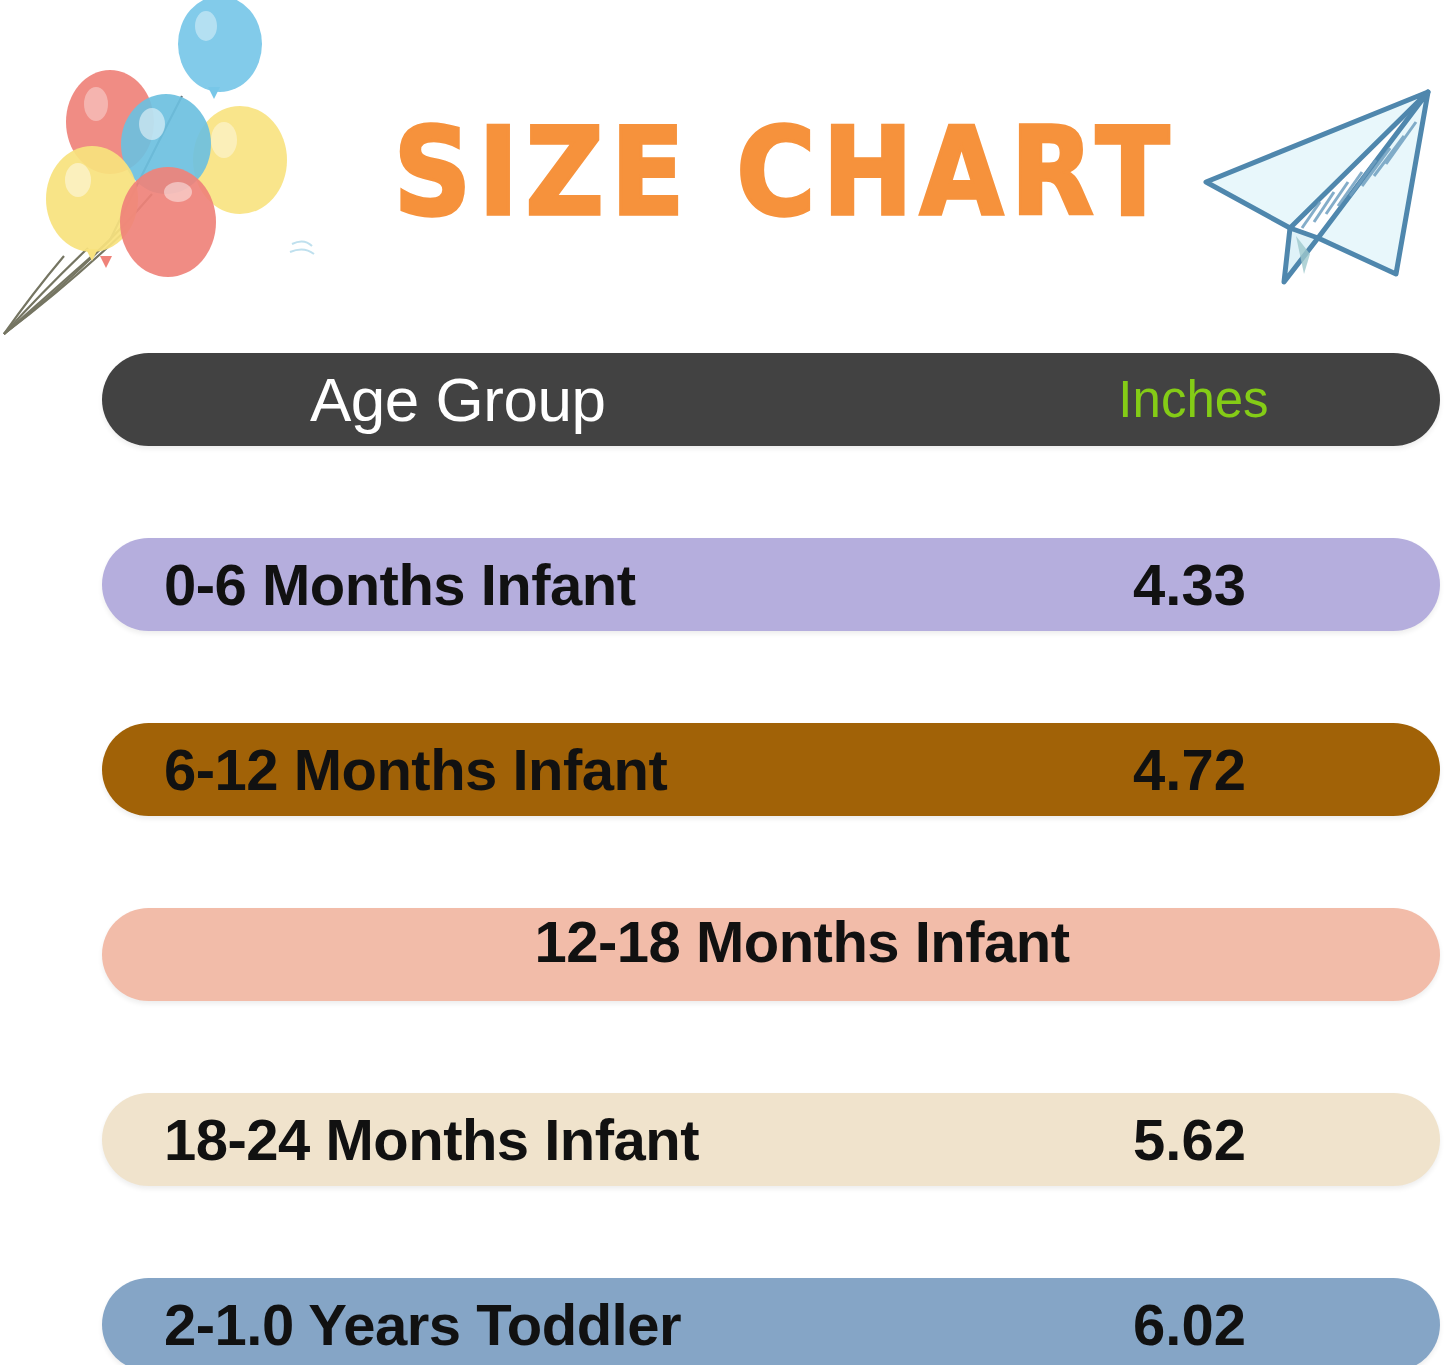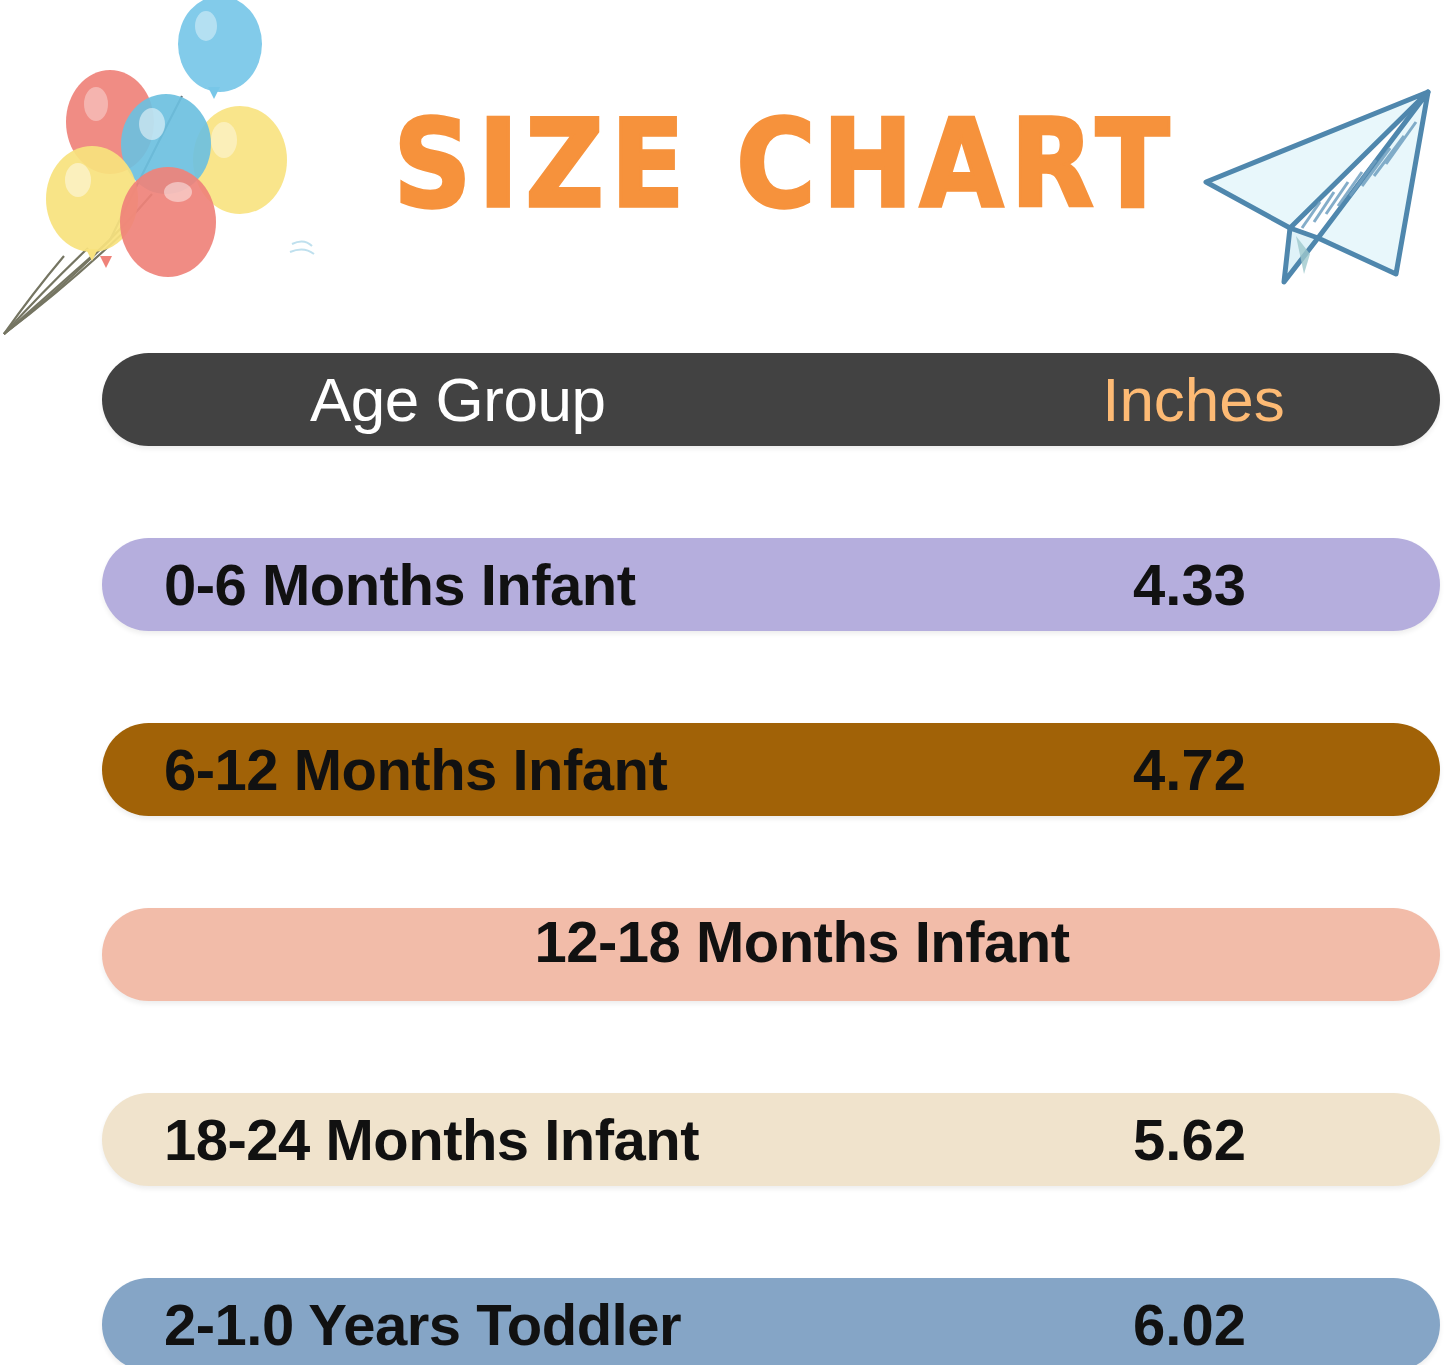--- a/index.html
+++ b/index.html
@@ -33,21 +33,21 @@
     top: 78px;
     width: 270px;
     height: 225px;
     pointer-events: none;
   }
 
   
   #title-wrap {
     position: absolute;
     left: 395px;
-    top: 88px;
+    top: 96px;
     width: 780px;
     height: 150px;
     display: flex;
     align-items: center;
     justify-content: center;
     text-align: right;
   }
   #chart-title {
     font-family: "DejaVu Sans", sans-serif;
     font-weight: bold;
@@ -106,22 +106,22 @@
     font-size: 58px;
     color: #111111;
     white-space: nowrap;
   }
   .row.header .cell-label {
     color: #ffffff;
     padding-left: 208px;
     font-size: 62px;
   }
   .row.header .cell-value {
-    color: #fdba74;
-    font-size: 62px;
+    color: #84cc16;
+    font-size: 51px;
     padding-right: 60px;
   }
 </style>
 </head>
 <body>
 
 <div id="page">
 
   <div id="balloons-art">
     <svg viewBox="0 0 330 350" width="330" height="350" aria-hidden="true">

